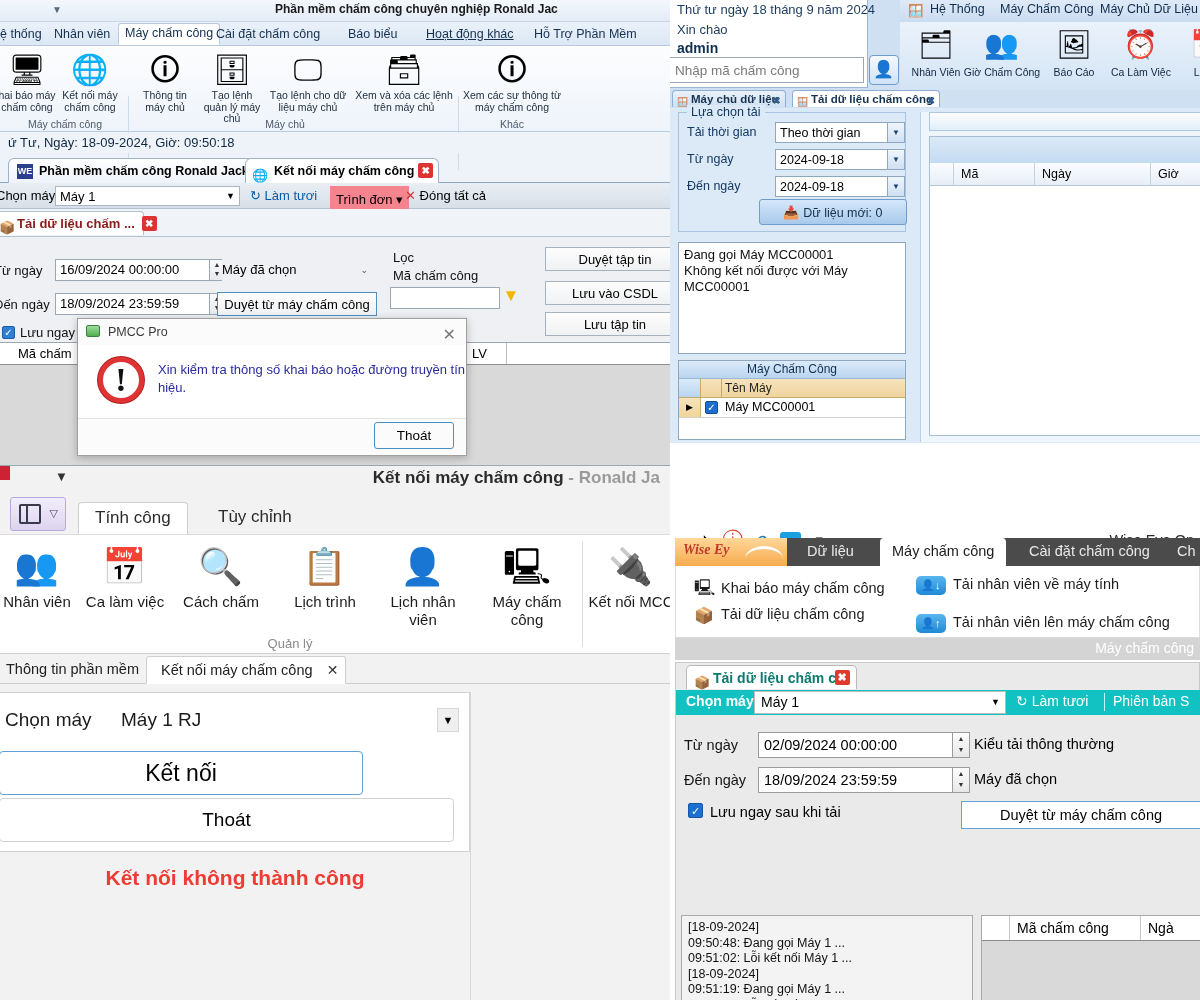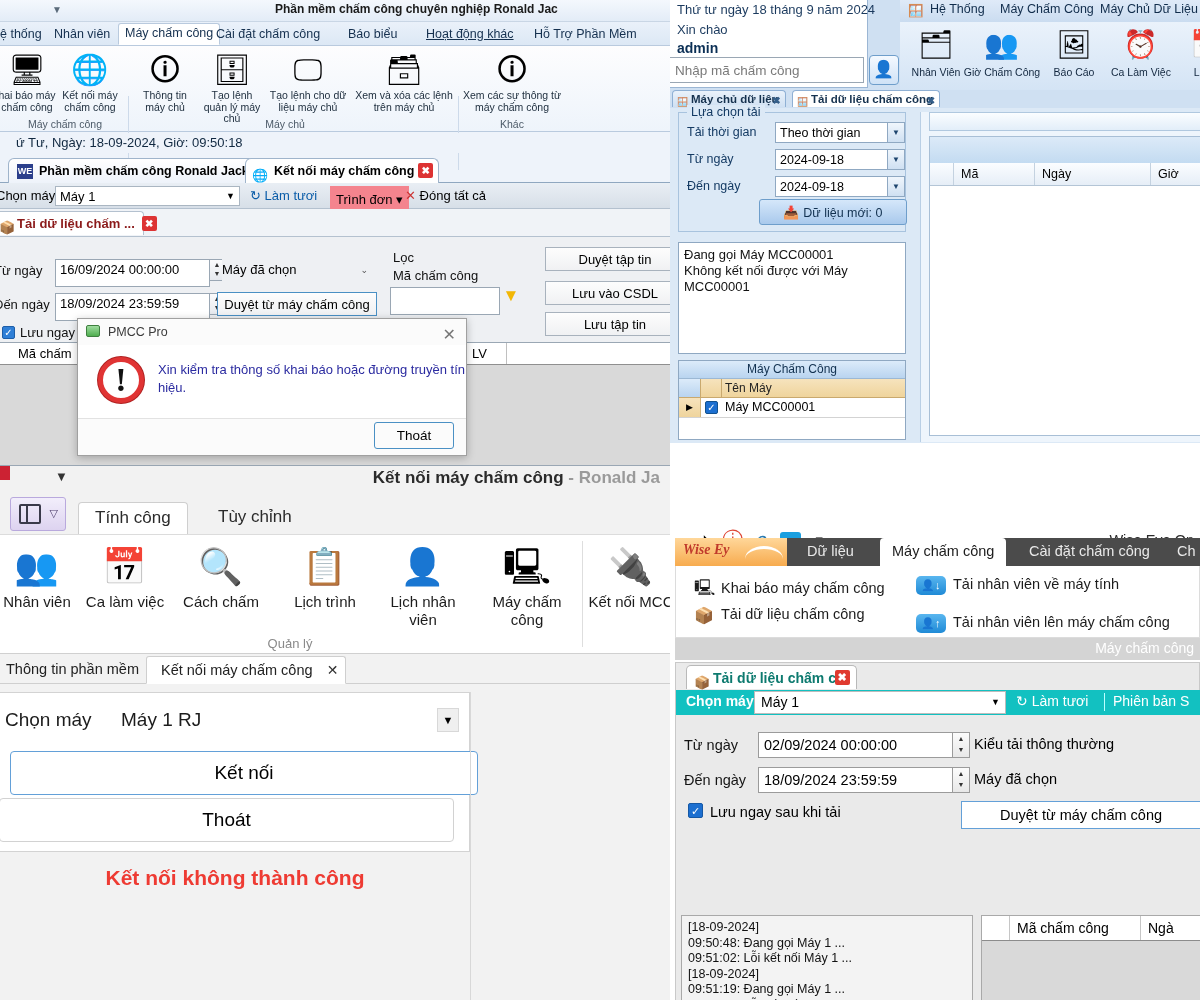--- a/index.html
+++ b/index.html
@@ -49,21 +49,21 @@
   }
   #q1 .rb-item { position:absolute; text-align:center; width:64px; }
   #q1 .rb-item .gl { display:block; height:40px; line-height:40px; font-size:30px; }
   #q1 .rb-item .lb { display:block; font-size:10.5px; line-height:11.5px; color:#1b2b3b; }
   #q1 .rb-group-label {
     position:absolute; bottom:1px; font-size:10.5px; color:#4c5a68; text-align:center;
   }
   #q1 .rb-sep { position:absolute; top:50px; width:1px; height:74px; background:#cddaea; }
   #q1 .statusline {
     position:absolute; left:0; top:133px; width:670px; height:20px;
-    font-size:13px; color:#102840; padding-left:16px; line-height:20px;
+    font-size:13px; color:#102840; padding-left:8px; line-height:20px;
     background:#eef3fa;
   }
   
   #q1 .doctabs { position:absolute; left:0; top:155px; width:670px; height:28px; border-bottom:1px solid #8fa7c0;}
   #q1 .dtab {
     position:absolute; top:3px; height:25px; line-height:25px; font-size:12.5px; font-weight:bold;
     background:linear-gradient(#ffffff,#eef3fa); border:1px solid #9fb4cb; border-bottom:none;
     border-radius:6px 6px 0 0; padding:0 8px; white-space:nowrap;
   }
   #q1 .dtab.sel { background:#fff; }
@@ -73,21 +73,21 @@
     font-size:13px; line-height:26px;
   }
   #q1 .subtabs { position:absolute; left:0; top:209px; width:670px; height:28px; background:#f0f3f7; border-bottom:1px solid #b4c1cf;}
   #q1 .subtab { position:absolute; left:-8px; top:2px; height:24px; line-height:24px; padding:0 8px 0 24px;
     background:#fff; border:1px solid #b4c1cf; border-bottom:none; border-radius:4px 4px 0 0;
     font-size:13px; font-weight:bold; color:#8b1a1a; white-space:nowrap;}
   #q1 .form { position:absolute; left:0; top:237px; width:670px; height:229px; background:#eef0f3;}
   #q1 .lbl { position:absolute; font-size:13px; color:#111; white-space:nowrap;}
   #q1 .tbox {
     position:absolute; background:#fff; border:1px solid #9aa7b4; font-size:13px;
-    line-height:20px; padding-left:4px; height:28px; white-space:nowrap;
+    line-height:20px; padding-left:4px; height:22px; white-space:nowrap;
   }
   #q1 .spin { position:absolute; width:15px; height:22px; background:linear-gradient(#fbfbfc,#e6e9ee);
     border:1px solid #9aa7b4; border-left:none; font-size:7px; text-align:center; color:#333; line-height:9px;}
   #q1 .btnf {
     position:absolute; background:linear-gradient(#fdfdfd,#f0f1f3); border:1px solid #a8b2bd;
     font-size:13px; text-align:center; height:24px; line-height:23px; white-space:nowrap;
   }
   #q1 .btnf.blue { border-color:#4a90c4; }
   #q1 .combo {
     position:absolute; background:#eef0f3; border:none; font-size:13px; height:22px; line-height:22px;
@@ -231,22 +231,22 @@
   #q3 .t3b { position:absolute; top:2px; height:28px; line-height:27px; font-size:14.5px; padding:0 14px;
     white-space:nowrap; color:#222;}
   #q3 .t3b.sel { background:#fff; border:1px solid #cfcfcf; border-bottom:1px solid #fff; border-radius:3px 3px 0 0;}
   #q3 .t3b .x { position:absolute; right:6px; top:0; font-size:14px; color:#333;}
   #q3 .panel3 { position:absolute; left:-10px; top:226px; width:480px; height:160px;
     background:#fff; border:1px solid #d3d3d3;}
   #q3 .panel3 .lbl { position:absolute; left:14px; top:16px; font-size:19px; color:#1c1c1c;}
   #q3 .panel3 .val { position:absolute; left:130px; top:16px; font-size:19px; color:#1c1c1c;}
   #q3 .panel3 .arrow { position:absolute; right:10px; top:15px; width:22px; height:24px;
     background:#efefef; border:1px solid #d8d8d8; font-size:11px; text-align:center; line-height:23px;}
-  #q3 .panel3 .b1 { position:absolute; left:19px; top:58px; width:468px; height:44px;
-    border:1px solid #63a0d8; border-radius:4px; background:#fff; font-size:19px;
+  #q3 .panel3 .b1 { position:absolute; left:8px; top:58px; width:364px; height:44px;
+    border:1px solid #63a0d8; border-radius:4px; background:#fff; font-size:23px;
     text-align:center; line-height:42px;}
   #q3 .panel3 .b2 { position:absolute; left:8px; top:105px; width:455px; height:44px;
     border:1px solid #d2d2d2; border-radius:4px; background:#fff; font-size:19px;
     text-align:center; line-height:42px;}
   #q3 .failmsg { position:absolute; left:0; top:400px; width:470px; text-align:center;
     font-size:21px; font-weight:bold; color:#ee3b33;}
   #q3 .vdiv { position:absolute; left:470px; top:226px; width:1px; height:308px; background:#d8d8d8;}
 
   
   #q4 { left:670px; top:466px; width:530px; height:534px; background:#ffffff; }

